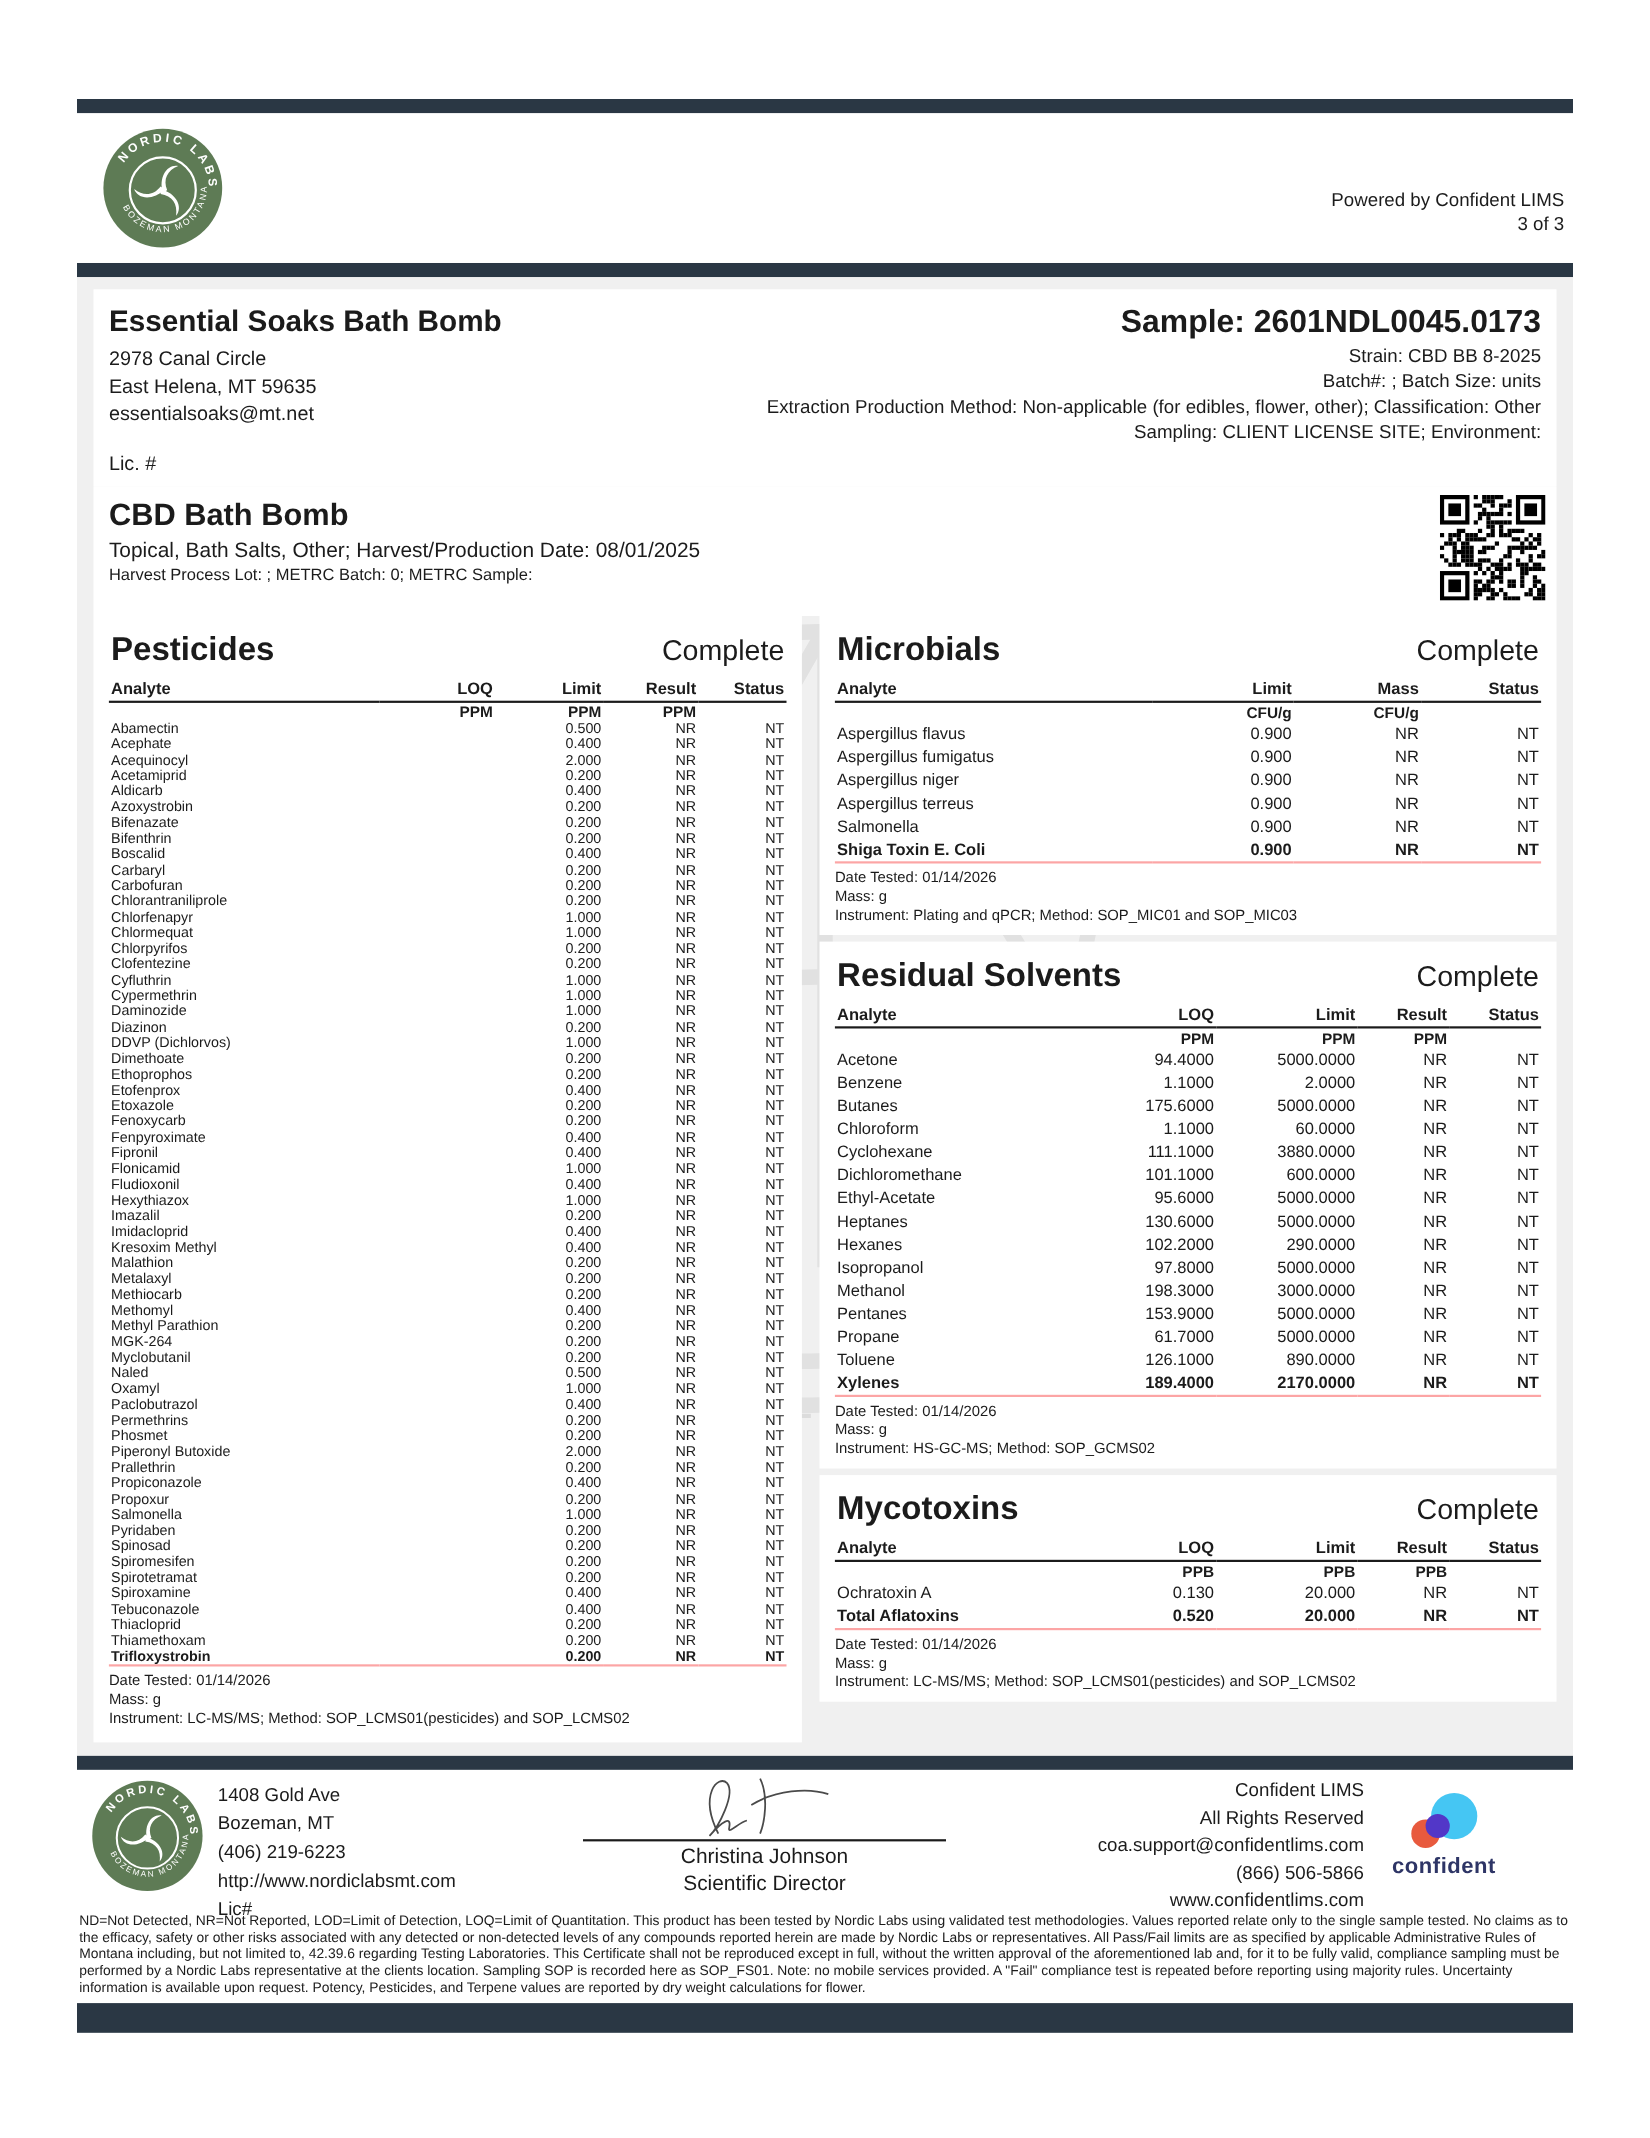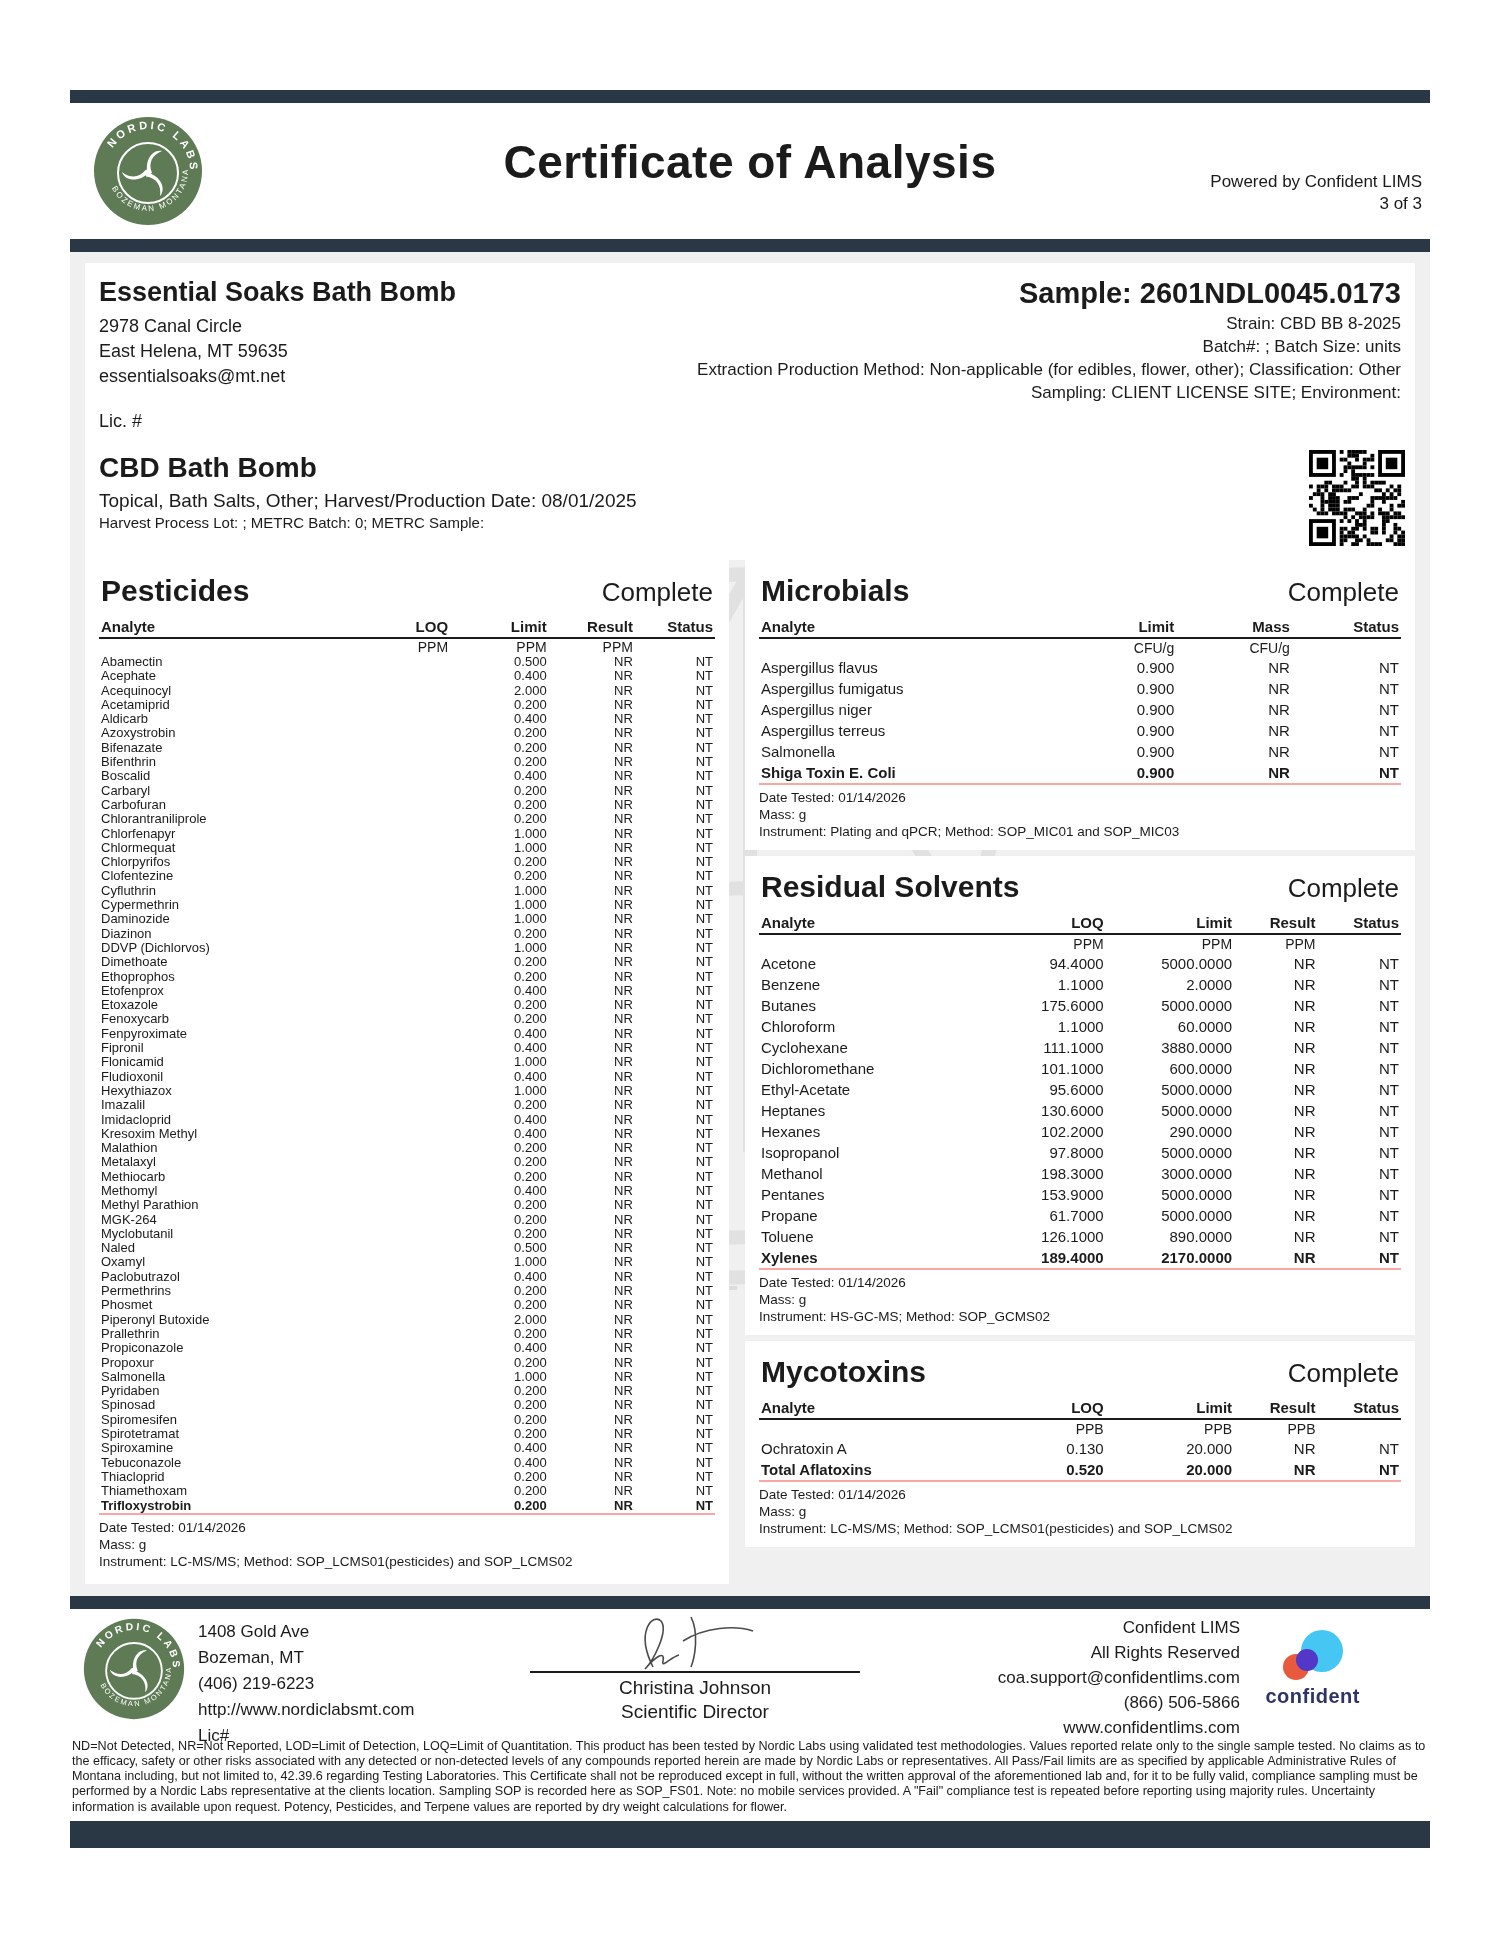--- a/index.html
+++ b/index.html
@@ -32,21 +32,21 @@
   .pest-card { width:644px; flex:none; padding-bottom:14px; }
   .right-col { flex:1; display:flex; flex-direction:column; }
   .sec-head { display:flex; justify-content:space-between; align-items:baseline; margin:4px 2px 10px 2px;gap:12px; }
   .sec-title { font-size:30px; font-weight:700; }
   .sec-status { font-size:26px; }
   table { width:100%; border-collapse:collapse; }
   th { text-align:right; font-size:15px; font-weight:700; border-bottom:2px solid #1b1b1b; padding:0 2px 2px 2px; }
   th:first-child { text-align:left; }
   td { text-align:right; padding:0 2px; white-space:nowrap; }
   td:first-child { text-align:left; }
-  tr.units td { font-size:14px; }
+  tr.units td { font-size:14px;font-weight:bold; }
   tbody tr:last-child td { border-bottom:2px solid #fca5a5;font-weight:bold; }
   .pest-card td { font-size:13px; line-height:14.3px; }
   .pest-card tr.units td { font-size:14px; line-height:16px; }
   .wide-table td { font-size:15px; line-height:21px; }
   .wide-table tr.units td { font-size:14px; line-height:18px; }
   .tbl-foot { margin-top:4px; font-size:13.5px; line-height:17px; }
   col.c-analyte{width:40%} col.c-loq{width:17%} col.c-limit{width:16%} col.c-result{width:14%} col.c-status{width:13%}
   col.m-analyte{width:45%} col.m-limit{width:20%} col.m-mass{width:18%} col.m-status{width:17%}
   
   .wm { position:absolute; pointer-events:none; opacity:.06; }
@@ -83,21 +83,20 @@
         <text fill="#fff" font-size="11" font-weight="bold" letter-spacing="3"><textPath href="#arcT" startOffset="18%">NORDIC LABS</textPath></text>
         <text fill="#fff" font-size="8" letter-spacing="2"><textPath href="#arcB" startOffset="14%">BOZEMAN MONTANA</textPath></text>
         <circle cx="0" cy="2" r="30" fill="none" stroke="#fff" stroke-width="2"></circle>
         <g fill="#fff">
           <path d="M0,2 C-4,-12 4,-24 14,-22 C4,-18 0,-10 4,0 Z" transform="rotate(0 0 2) translate(0 2)"></path>
           <path d="M0,2 C-4,-12 4,-24 14,-22 C4,-18 0,-10 4,0 Z" transform="translate(0 2) rotate(120)"></path>
           <path d="M0,2 C-4,-12 4,-24 14,-22 C4,-18 0,-10 4,0 Z" transform="translate(0 2) rotate(240)"></path>
         </g>
       </svg>
     </div>
-    <h1>Certificate of Analysis</h1>
     <div class="hdr-right">
       <div>Powered by Confident LIMS</div>
       <div>3 of 3</div>
     </div>
   </header>
 
   <div class="bar"></div>
 
   <div class="band">
 

